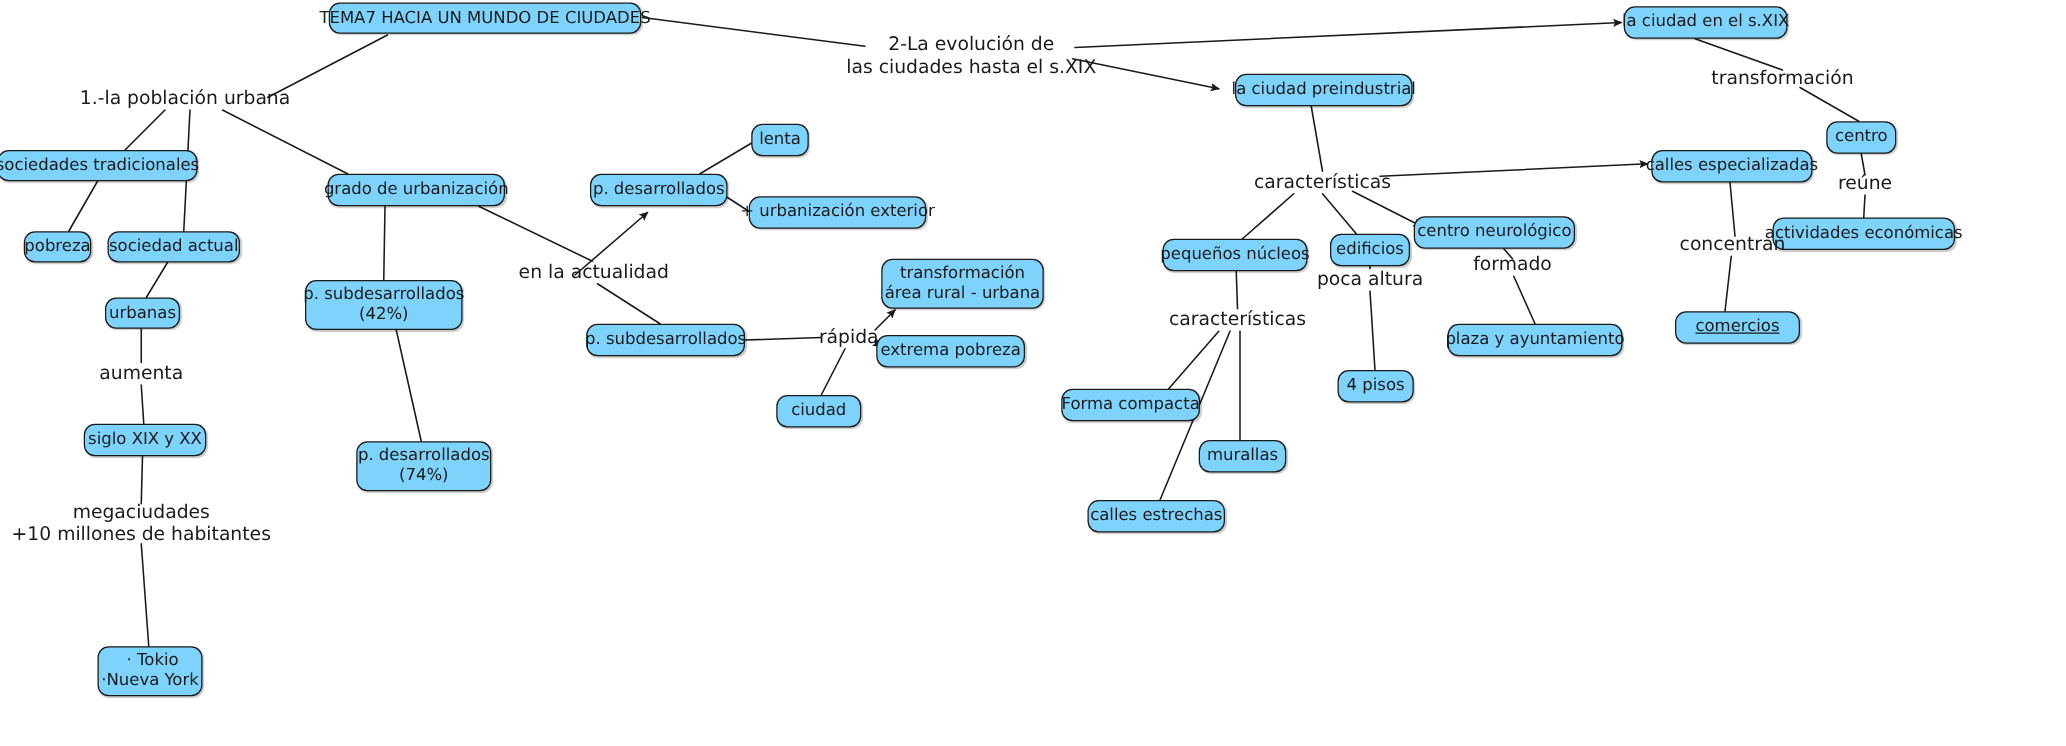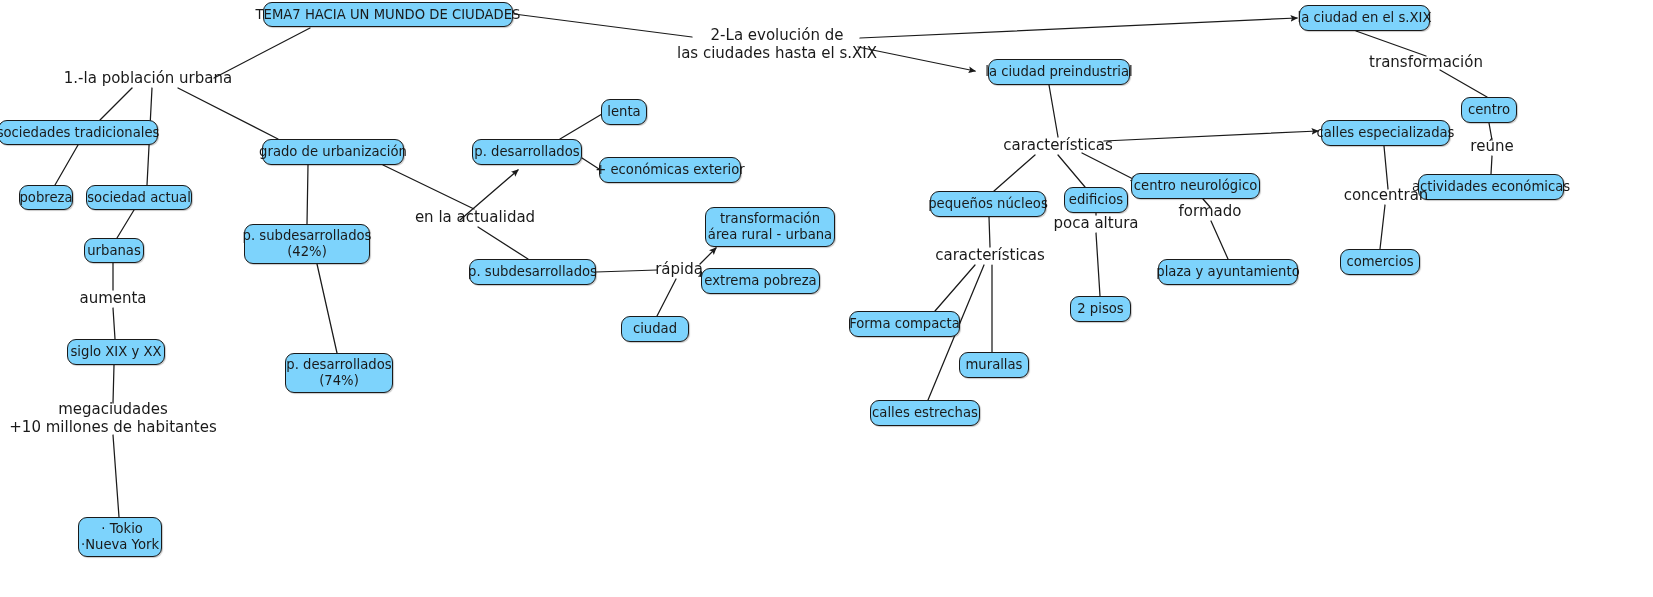--- a/index.html
+++ b/index.html
@@ -128,44 +128,44 @@
       <div class="node" style="left: 78px; top: 517px; width: 84px; height: 40px;"> · Tokio
 ·Nueva York</div>
       <div class="node" style="left: 262px; top: 139px; width: 142px; height: 26px;">grado de urbanización</div>
       <div class="node" style="left: 244px; top: 224px; width: 126px; height: 40px;">p. subdesarrollados
 (42%)</div>
       <div class="node" style="left: 285px; top: 353px; width: 108px; height: 40px;">p. desarrollados
 (74%)</div>
       <div class="label" style="left: 427px; top: 209px; width: 96px; height: 18px;">en la actualidad</div>
       <div class="node" style="left: 472px; top: 139px; width: 110px; height: 26px;">p. desarrollados</div>
       <div class="node" style="left: 601px; top: 99px; width: 46px; height: 26px;">lenta</div>
-      <div class="node" style="left: 599px; top: 157px; width: 142px; height: 26px;">+ económicas exterior</div>
+      <div class="node" style="left: 599px; top: 157px; width: 142px; height: 26px;">+ urbanización exterior</div>
       <div class="node" style="left: 469px; top: 259px; width: 127px; height: 26px;">p. subdesarrollados</div>
       <div class="label" style="left: 658px; top: 261px; width: 42px; height: 18px;">rápida</div>
       <div class="node" style="left: 621px; top: 316px; width: 68px; height: 26px;">ciudad</div>
       <div class="node" style="left: 705px; top: 207px; width: 130px; height: 40px;">transformación
 área rural - urbana</div>
       <div class="node" style="left: 701px; top: 268px; width: 119px; height: 26px;">extrema pobreza</div>
       <div class="label" style="left: 693px; top: 29px; width: 168px; height: 32px;">2-La evolución de
 las ciudades hasta el s.XIX</div>
       <div class="node" style="left: 977px; top: 59px; width: 142px; height: 26px; margin-left: 11px;">la ciudad preindustrial</div>
       <div class="label" style="left: 1013px; top: 137px; width: 90px; height: 18px;">características</div>
       <div class="node" style="left: 930px; top: 191px; width: 116px; height: 26px;">pequeños núcleos</div>
       <div class="node" style="left: 1064px; top: 187px; width: 64px; height: 26px;">edificios</div>
       <div class="node" style="left: 1131px; top: 173px; width: 129px; height: 26px;">centro neurológico</div>
       <div class="label" style="left: 945px; top: 247px; width: 90px; height: 18px;">características</div>
       <div class="label" style="left: 1062px; top: 215px; width: 68px; height: 18px;">poca altura</div>
       <div class="label" style="left: 1183px; top: 203px; width: 54px; height: 18px;">formado</div>
       <div class="node" style="left: 849px; top: 311px; width: 111px; height: 26px;">Forma compacta</div>
       <div class="node" style="left: 959px; top: 352px; width: 70px; height: 26px;">murallas</div>
       <div class="node" style="left: 870px; top: 400px; width: 110px; height: 26px;">calles estrechas</div>
-      <div class="node" style="left: 1070px; top: 296px; width: 61px; height: 26px;">2 pisos</div>
+      <div class="node" style="left: 1070px; top: 296px; width: 61px; height: 26px;">4 pisos</div>
       <div class="node" style="left: 1158px; top: 259px; width: 140px; height: 26px;">plaza y ayuntamiento</div>
       <div class="node" style="left: 1299px; top: 5px; width: 131px; height: 26px;">la ciudad en el s.XIX</div>
       <div class="label" style="left: 1380px; top: 54px; width: 92px; height: 18px;">transformación</div>
       <div class="node" style="left: 1461px; top: 97px; width: 56px; height: 26px; text-align: center;">centro</div>
       <div class="node" style="left: 1321px; top: 120px; width: 129px; height: 26px;">calles especializadas</div>
       <div class="label" style="left: 1472px; top: 138px; width: 40px; height: 18px;">reúne</div>
       <div class="node" style="left: 1418px; top: 174px; width: 146px; height: 26px;">actividades económicas</div>
       <div class="label" style="left: 1351px; top: 187px; width: 70px; height: 18px;">concentran</div>
-      <div class="node" style="left: 1340px; top: 249px; width: 80px; height: 26px;">comercios</div>
+      <div class="node" style="left: 1340px; top: 249px; width: 100px; height: 26px; text-decoration: underline;">comercios</div>
     </div>
 </div>
 
 </body></html>

